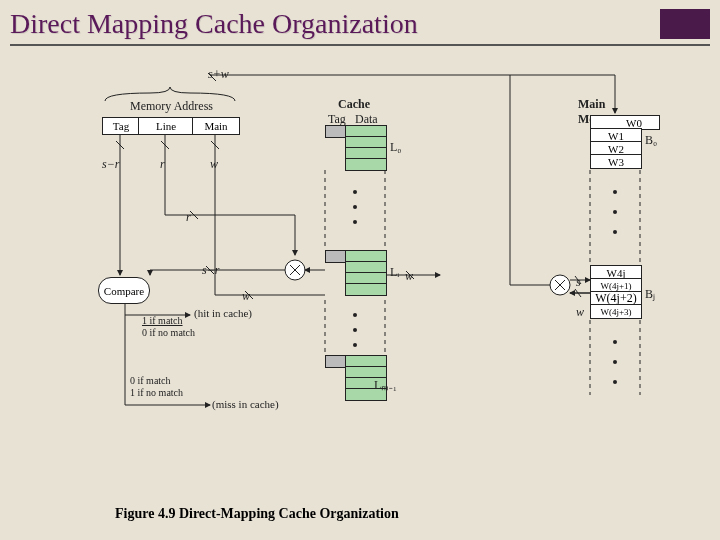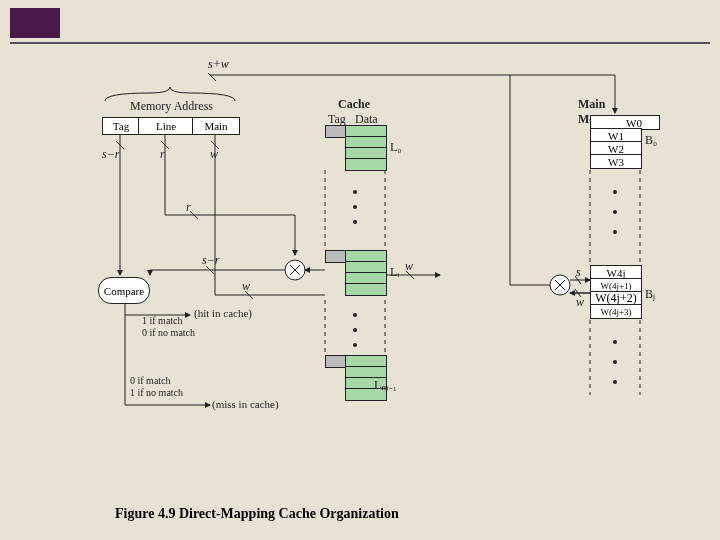--- a/index.html
+++ b/index.html
@@ -40,21 +40,21 @@
     width: 560px;
     height: 430px;
   }
   .label {
     position: absolute;
     font-family: 'Times New Roman', serif;
     font-size: 12px;
     color: #222;
   }
   .bold { font-weight: bold; }
-  .italic { font-style: italic; }
+  .italic { font-style: italic; margin-top: 10px; }
   .box {
     position: absolute;
     border: 1px solid #222;
     background: #fff;
     font-size: 11px;
     text-align: center;
     display: flex;
     align-items: center;
     justify-content: center;
   }
@@ -71,20 +71,21 @@
     left: 115px;
     font-size: 14px;
     font-weight: bold;
   }
   .dot { position:absolute; width:4px; height:4px; background:#222; border-radius:50%; }
 </style>
 </head>
 <body>
 
 <div class="title-bar">
+  <div class="title">Direct Mapping Cache Organization</div>
   <div class="corner-box"></div>
 </div>
 
 <div class="diagram">
 
   <svg class="wires">
     <defs>
       <marker id="arrow" markerWidth="6" markerHeight="6" refX="5" refY="3" orient="auto">
         <path d="M0,0 L6,3 L0,6 Z" fill="#222"></path>
       </marker>
@@ -216,21 +217,21 @@
   <div class="label" style="left:555px; top:230px;">Bⱼ</div>
 
   <div class="dot" style="left:523px; top:285px;"></div>
   <div class="dot" style="left:523px; top:305px;"></div>
   <div class="dot" style="left:523px; top:325px;"></div>
 
   <div class="label italic" style="left:486px; top:210px;">s</div>
   <div class="label italic" style="left:486px; top:240px;">w</div>
 
   <div class="box" style="left:8px; top:222px; width:50px; height:25px; border-radius:13px;">Compare</div>
-  <div class="label" style="left:52px; top:260px; font-size:10px;">1 if match</div>
+  <div class="label" style="left:52px; top:260px; font-size:10px;text-decoration:underline;">1 if match</div>
   <div class="label" style="left:52px; top:272px; font-size:10px;">0 if no match</div>
   <div class="label" style="left:104px; top:252px; font-size:11px;">(hit in cache)</div>
 
   <div class="label" style="left:40px; top:320px; font-size:10px;">0 if match</div>
   <div class="label" style="left:40px; top:332px; font-size:10px;">1 if no match</div>
   <div class="label" style="left:122px; top:343px; font-size:11px;">(miss in cache)</div>
 
 </div>
 
 <div class="fig-caption">Figure 4.9   Direct-Mapping Cache Organization</div>

